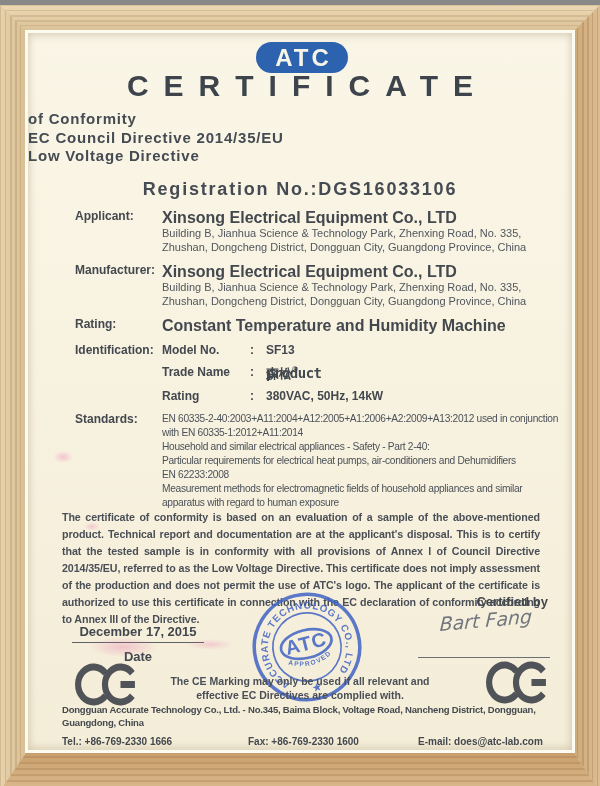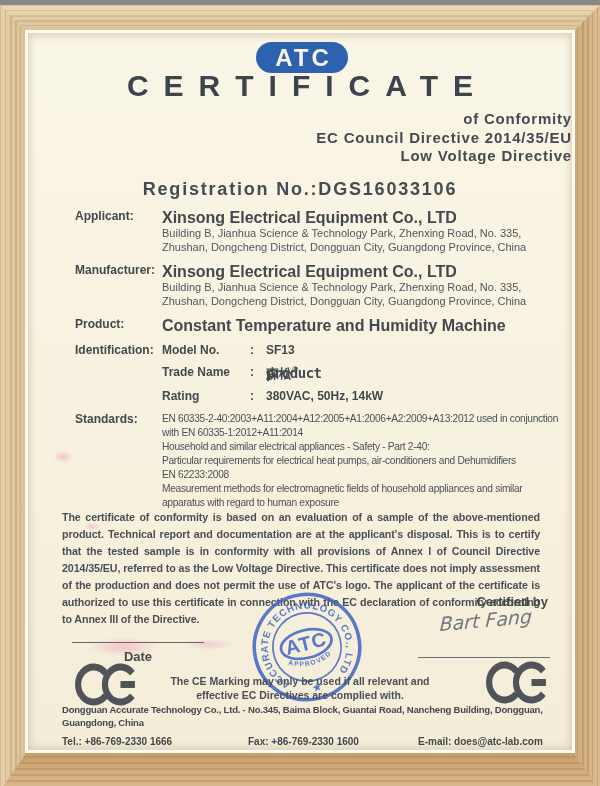--- a/index.html
+++ b/index.html
@@ -30,21 +30,21 @@
     background:linear-gradient(180deg,#faf6e7 0%,#f7f1df 55%,#f4edd8 100%);
     box-shadow:0 0 0 3px #fcfbf2, inset 0 3px 8px rgba(150,130,90,.28), inset 0 -3px 8px rgba(150,130,90,.18);}
   .paper *{position:absolute;color:#43484e;}
 
   .atc-pill{left:228px;top:9px;width:92px;height:31px;border-radius:17px;background:#2d63ae;
     display:flex;align-items:center;justify-content:center;}
   .atc-pill span{position:static;color:#f8f5e8;font-size:24px;font-weight:bold;letter-spacing:3px;text-indent:3px;}
 
   .cert-title{left:0;top:36px;width:100%;text-align:center;font-size:30px;font-weight:bold;
     letter-spacing:15px;text-indent:15px;color:#3e444b;}
-  .sub{left:0;width:100%;text-align:right;font-weight:bold;font-size:15px;color:#454b52;letter-spacing:.8px;}
+  .sub{left:0;width:100%;text-align:left;font-weight:bold;font-size:15px;color:#454b52;letter-spacing:.8px;}
   .sub1{top:77px;} .sub2{top:96px;} .sub3{top:114px;}
   .reg{left:0;top:146px;width:100%;text-align:center;font-weight:bold;font-size:18px;letter-spacing:1.8px;color:#454b52;}
 
   .lbl{left:47px;font-size:12px;font-weight:bold;}
   .val{left:134px;font-size:16px;font-weight:bold;}
   .addr{left:134px;width:385px;font-size:11px;font-weight:normal;line-height:14px;color:#50565d;}
 
   .row-applicant{top:176px;} .addr-applicant{top:193px;}
   .row-manufacturer{top:230px;} .addr-manufacturer{top:247px;}
   .row-product{top:284px;}
@@ -112,21 +112,21 @@
     <div class="reg">Registration No.:DGS16033106</div>
 
     <div class="lbl row-applicant">Applicant:</div>
     <div class="val row-applicant">Xinsong Electrical Equipment Co., LTD</div>
     <div class="addr addr-applicant">Building B, Jianhua Science &amp; Technology Park, Zhenxing Road, No. 335, Zhushan, Dongcheng District, Dongguan City, Guangdong Province, China</div>
 
     <div class="lbl row-manufacturer">Manufacturer:</div>
     <div class="val row-manufacturer">Xinsong Electrical Equipment Co., LTD</div>
     <div class="addr addr-manufacturer">Building B, Jianhua Science &amp; Technology Park, Zhenxing Road, No. 335, Zhushan, Dongcheng District, Dongguan City, Guangdong Province, China</div>
 
-    <div class="lbl row-product">Product:</div>
+    <div class="lbl row-product">Rating:</div>
     <div class="val row-product">Constant Temperature and Humidity Machine</div>
 
     <div class="lbl row-ident">Identification:</div>
     <div class="id-key r1">Model No.</div>
     <div class="id-sep r1">:</div>
     <div class="id-val r1">SF13</div>
 
     <div class="id-key r2">Trade Name</div>
     <div class="id-sep r2">:</div>
     <div class="id-val r2"><span class="trade-logo">product</span><span class="trade-cjk">森松</span><span class="trade-reg">®</span></div>
@@ -143,20 +143,21 @@
       <div class="std-b">EN 62233:2008</div>
       <div>Measurement methods for electromagnetic fields of household appliances and similar apparatus with regard to human exposure</div>
     </div>
 
     <div class="declaration">The certificate of conformity is based on an evaluation of a sample of the above-mentioned product. Technical report and documentation are at the applicant's disposal. This is to certify that the tested sample is in conformity with all provisions of Annex I of Council Directive 2014/35/EU, referred to as the Low Voltage Directive. This certificate does not imply assessment of the production and does not permit the use of ATC's logo. The applicant of the certificate is authorized to use this certificate in connection with the EC declaration of conformity according to Annex III of the Directive.</div>
 
     <div class="certified-by">Certified by</div>
     <div class="signature">Bart Fang</div>
     <div class="sig-line"></div>
 
+    <div class="date-value">December 17, 2015</div>
     <div class="date-line"></div>
     <div class="date-label">Date</div>
 
     <svg class="stamp" viewBox="0 0 120 120">
       <defs>
         <path id="ringPath" d="M 33.5,88 A 38,38 0 1 1 86.5,88"></path>
         <path id="apprPath" d="M 38,72 Q 60,84 82,72"></path>
       </defs>
       <g fill="none" stroke="#3f63c5">
         <circle cx="60" cy="60" r="51" stroke-width="3.4"></circle>
@@ -183,21 +184,21 @@
     <svg class="ce ce-right" viewBox="0 0 120 74" preserveAspectRatio="none">
       <g fill="none" stroke="#43484e" stroke-width="12">
         <path d="M 59,17.7 A 30,30 0 1 0 59,56.3"></path>
         <path d="M 111,17.7 A 30,30 0 1 0 111,56.3"></path>
         <path d="M 88,37 H 116"></path>
       </g>
     </svg>
 
     <div class="ce-note">The CE Marking may only be used if all relevant and effective EC Directives are complied with.</div>
 
-    <div class="footer-company">Dongguan Accurate Technology Co., Ltd. - No.345, Baima Block, Guantai Road, Nancheng Building, Dongguan, Guangdong, China</div>
+    <div class="footer-company">Dongguan Accurate Technology Co., Ltd. - No.345, Baima Block, Voltage Road, Nancheng District, Dongguan, Guangdong, China</div>
     <div class="footer-contact f-tel">Tel.: +86-769-2330 1666</div>
     <div class="footer-contact f-fax">Fax: +86-769-2330 1600</div>
     <div class="footer-contact f-email">E-mail: does@atc-lab.com</div>
 
     <div class="smudge sm1"></div>
     <div class="smudge sm2"></div>
     <div class="smudge sm3"></div>
     <div class="smudge sm4"></div>
   </div>
 </div>

